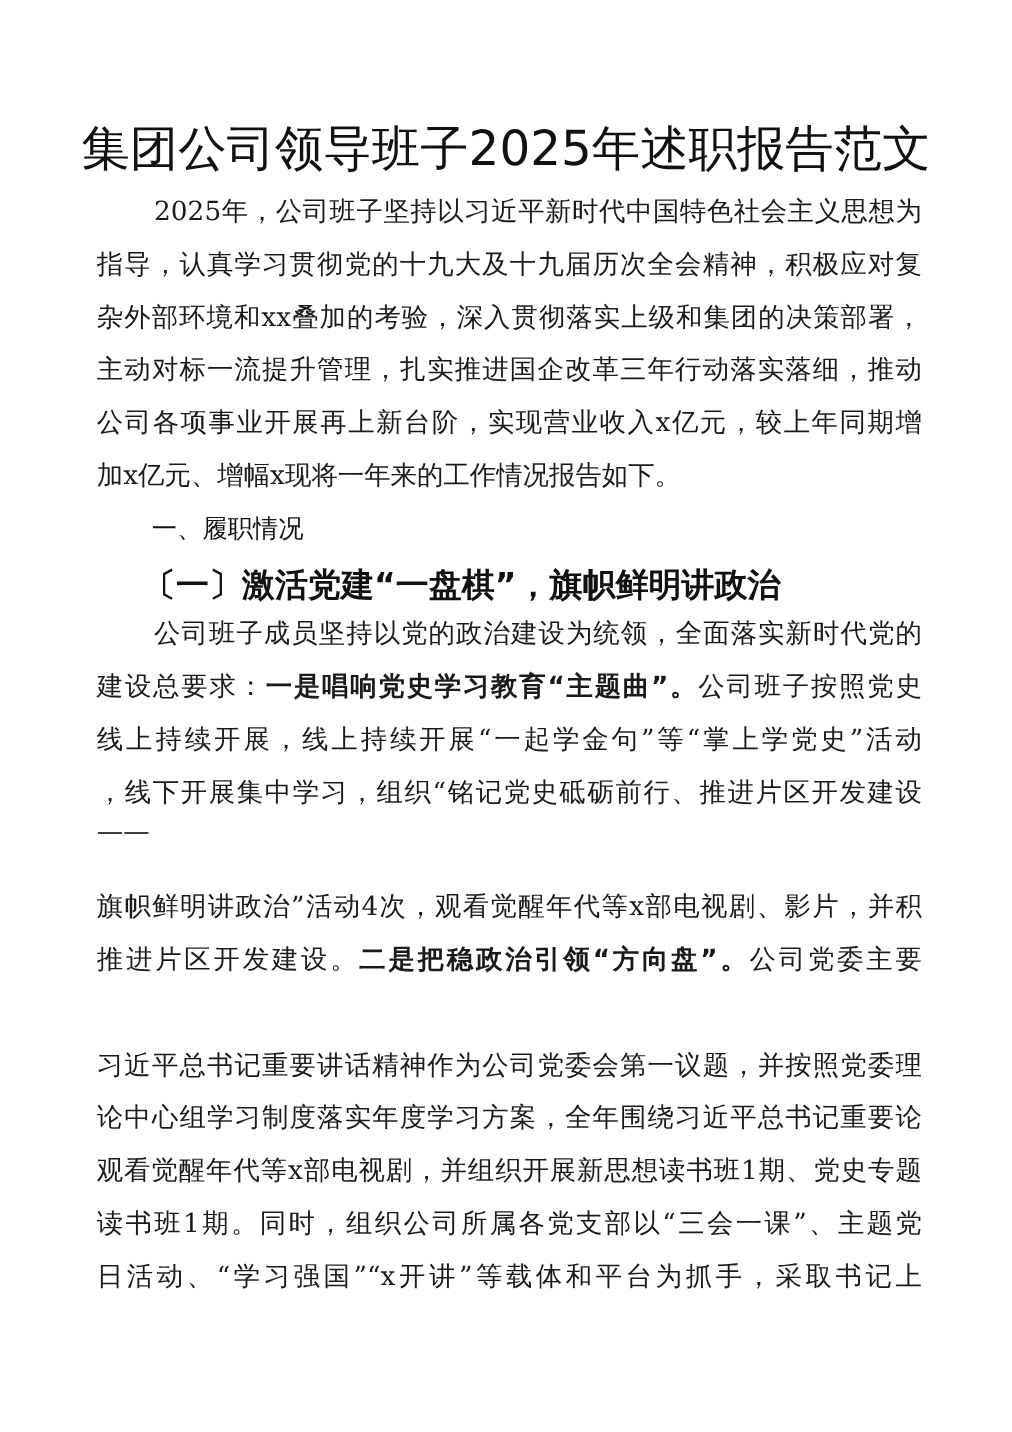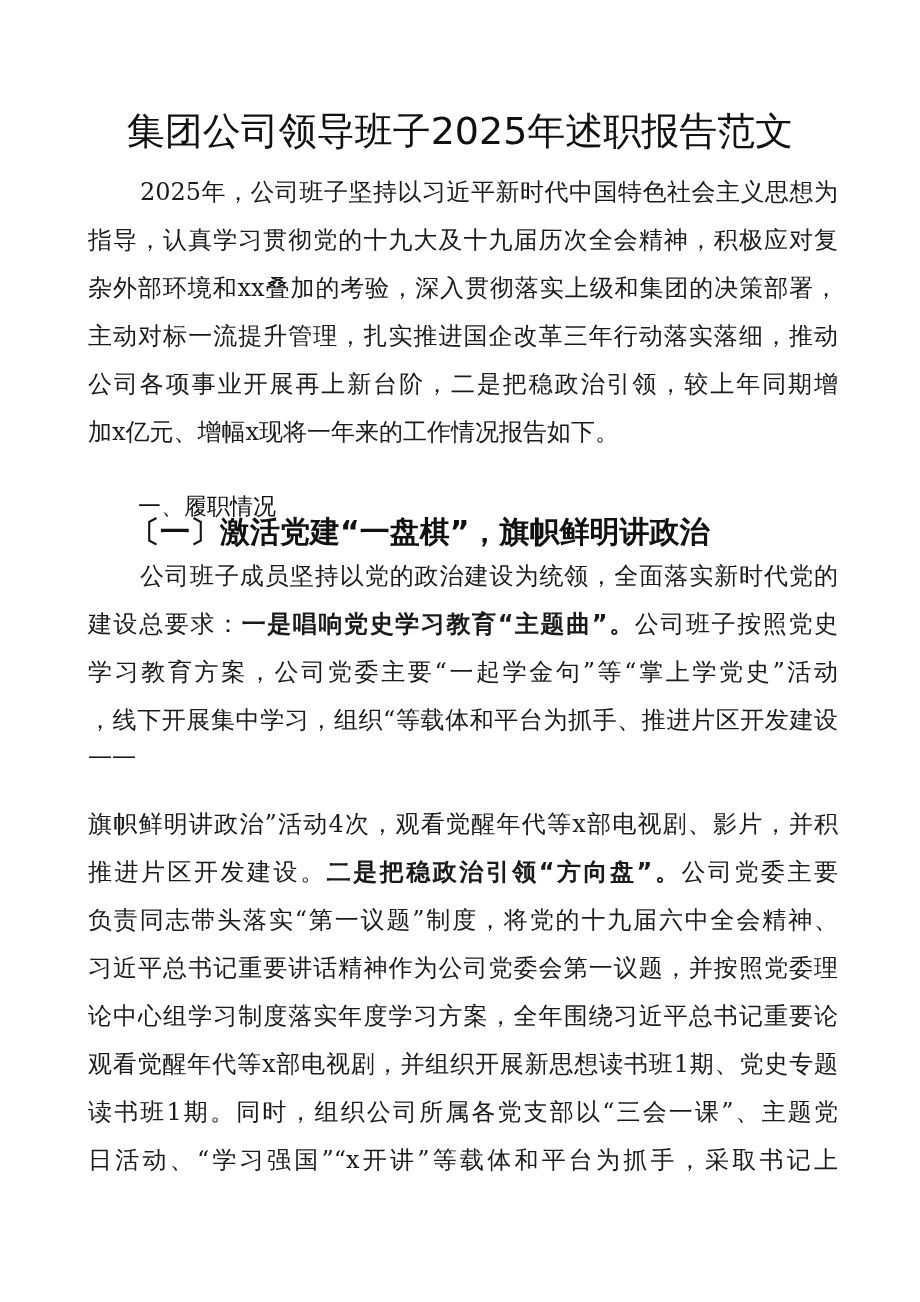--- a/index.html
+++ b/index.html
@@ -1,31 +1,31 @@
 <!DOCTYPE html>
 <html><head>
 <meta charset="utf-8">
 <style>
   html, body { margin: 0; padding: 0; background: #ffffff; }
   body { width: 920px; height: 1302px; position: relative; overflow: hidden; }
   .page { position: absolute; left: 0; top: 0; width: 920px; height: 1302px; background: #fff; }
   .title {
     position: absolute; left: 0; top: 106px; width: 920px; text-align: center;
-    font-family: "DejaVu Sans", sans-serif; font-size: 38px; color: #111; letter-spacing: 0px;
+    font-family: "DejaVu Sans", sans-serif; font-size: 44px; color: #111; letter-spacing: 0px;
   }
   .line {
     position: absolute; left: 88px; width: 750px; white-space: nowrap;
     font-family: "DejaVu Serif", serif; font-size: 24px; color: #1a1a1a;
     text-align: justify; text-align-last: justify;
   }
   .line.indent { left: 140px; width: 698px; }
   .line.last { text-align-last: left; }
   .heading {
     position: absolute; left: 138px; white-space: nowrap;
-    font-family: "DejaVu Sans", sans-serif; font-size: 23px; color: #111; font-weight: normal; margin-top: 26px;
+    font-family: "DejaVu Sans", sans-serif; font-size: 23px; color: #111; font-weight: normal;
   }
   .subheading {
     position: absolute; left: 130px; white-space: nowrap;
     font-family: "DejaVu Sans", sans-serif; font-size: 30px; color: #111; font-weight: bold;
   }
   b.em { font-family: "DejaVu Sans", sans-serif; font-weight: bold; }
   .dash {
     position: absolute; left: 88px; white-space: nowrap;
     font-family: "DejaVu Serif", serif; font-size: 24px; color: #1a1a1a;
   }
@@ -34,33 +34,32 @@
 <body>
 
 <div class="page">
 
   <div class="title">集团公司领导班子2025年述职报告范文</div>
 
   <div class="line indent" style="top:176px">2025年，公司班子坚持以习近平新时代中国特色社会主义思想为</div>
   <div class="line" style="top:224px">指导，认真学习贯彻党的十九大及十九届历次全会精神，积极应对复</div>
   <div class="line" style="top:272px">杂外部环境和xx叠加的考验，深入贯彻落实上级和集团的决策部署，</div>
   <div class="line" style="top:320px">主动对标一流提升管理，扎实推进国企改革三年行动落实落细，推动</div>
-  <div class="line" style="top:368px">公司各项事业开展再上新台阶，二是把稳政治引领，较上年同期增</div>
+  <div class="line" style="top:368px">公司各项事业开展再上新台阶，实现营业收入x亿元，较上年同期增</div>
   <div class="line last" style="top:416px">加x亿元、增幅x现将一年来的工作情况报告如下。</div>
 
   <div class="heading" style="top:465px">一、履职情况</div>
   <div class="subheading" style="top:512px">〔一〕激活党建“一盘棋”，旗帜鲜明讲政治</div>
 
   <div class="line indent" style="top:560px">公司班子成员坚持以党的政治建设为统领，全面落实新时代党的</div>
   <div class="line" style="top:608px"><span>建设总要求：</span><b class="em">一是唱响党史学习教育“主题曲”。</b><span>公司班子按照党史</span></div>
-  <div class="line" style="top:656px">学习教育方案，公司党委主要“一起学金句”等“掌上学党史”活动</div>
-  <div class="line" style="top:704px">，线下开展集中学习，组织“等载体和平台为抓手、推进片区开发建设</div>
+  <div class="line" style="top:656px">线上持续开展，线上持续开展“一起学金句”等“掌上学党史”活动</div>
+  <div class="line" style="top:704px">，线下开展集中学习，组织“铭记党史砥砺前行、推进片区开发建设</div>
   <div class="dash" style="top:742px">——</div>
   <div class="line" style="top:808px">旗帜鲜明讲政治”活动4次，观看觉醒年代等x部电视剧、影片，并积</div>
   <div class="line" style="top:856px"><span>推进片区开发建设。</span><b class="em">二是把稳政治引领“方向盘”。</b><span>公司党委主要</span></div>
-  <div class="line" style="top:904px">负责同志带头落实“第一议题”制度，将党的十九届六中全会精神、</div>
   <div class="line" style="top:952px">习近平总书记重要讲话精神作为公司党委会第一议题，并按照党委理</div>
   <div class="line" style="top:1000px">论中心组学习制度落实年度学习方案，全年围绕习近平总书记重要论</div>
   <div class="line" style="top:1048px">观看觉醒年代等x部电视剧，并组织开展新思想读书班1期、党史专题</div>
   <div class="line" style="top:1096px">读书班1期。同时，组织公司所属各党支部以“三会一课”、主题党</div>
   <div class="line" style="top:1144px">日活动、“学习强国”“x开讲”等载体和平台为抓手，采取书记上</div>
 
 </div>
 
 </body></html>

